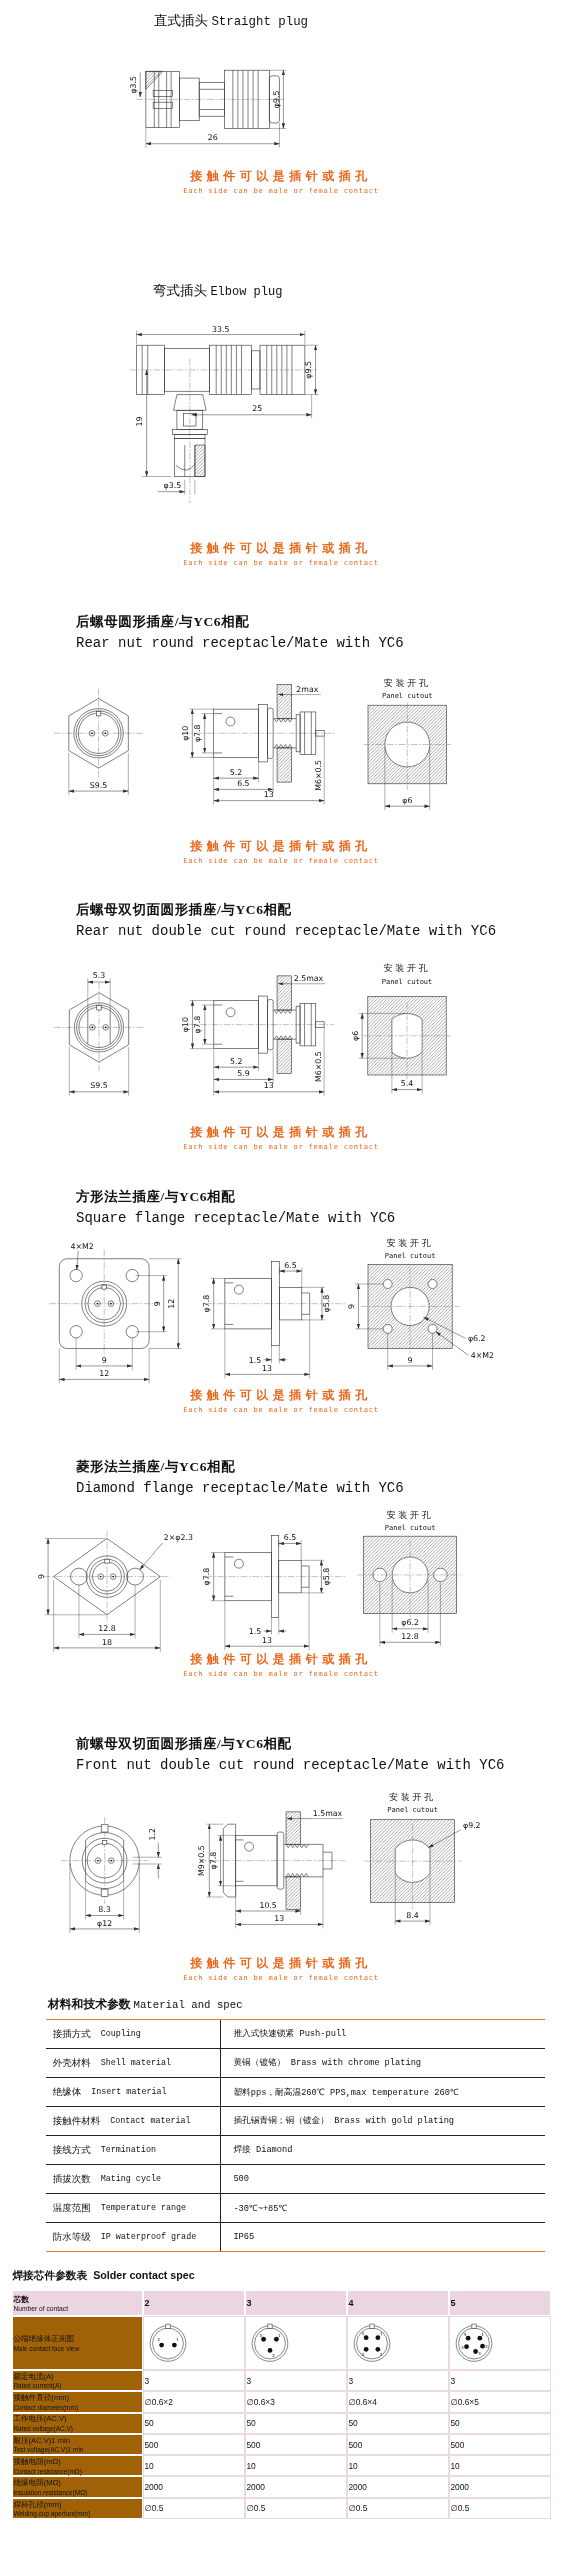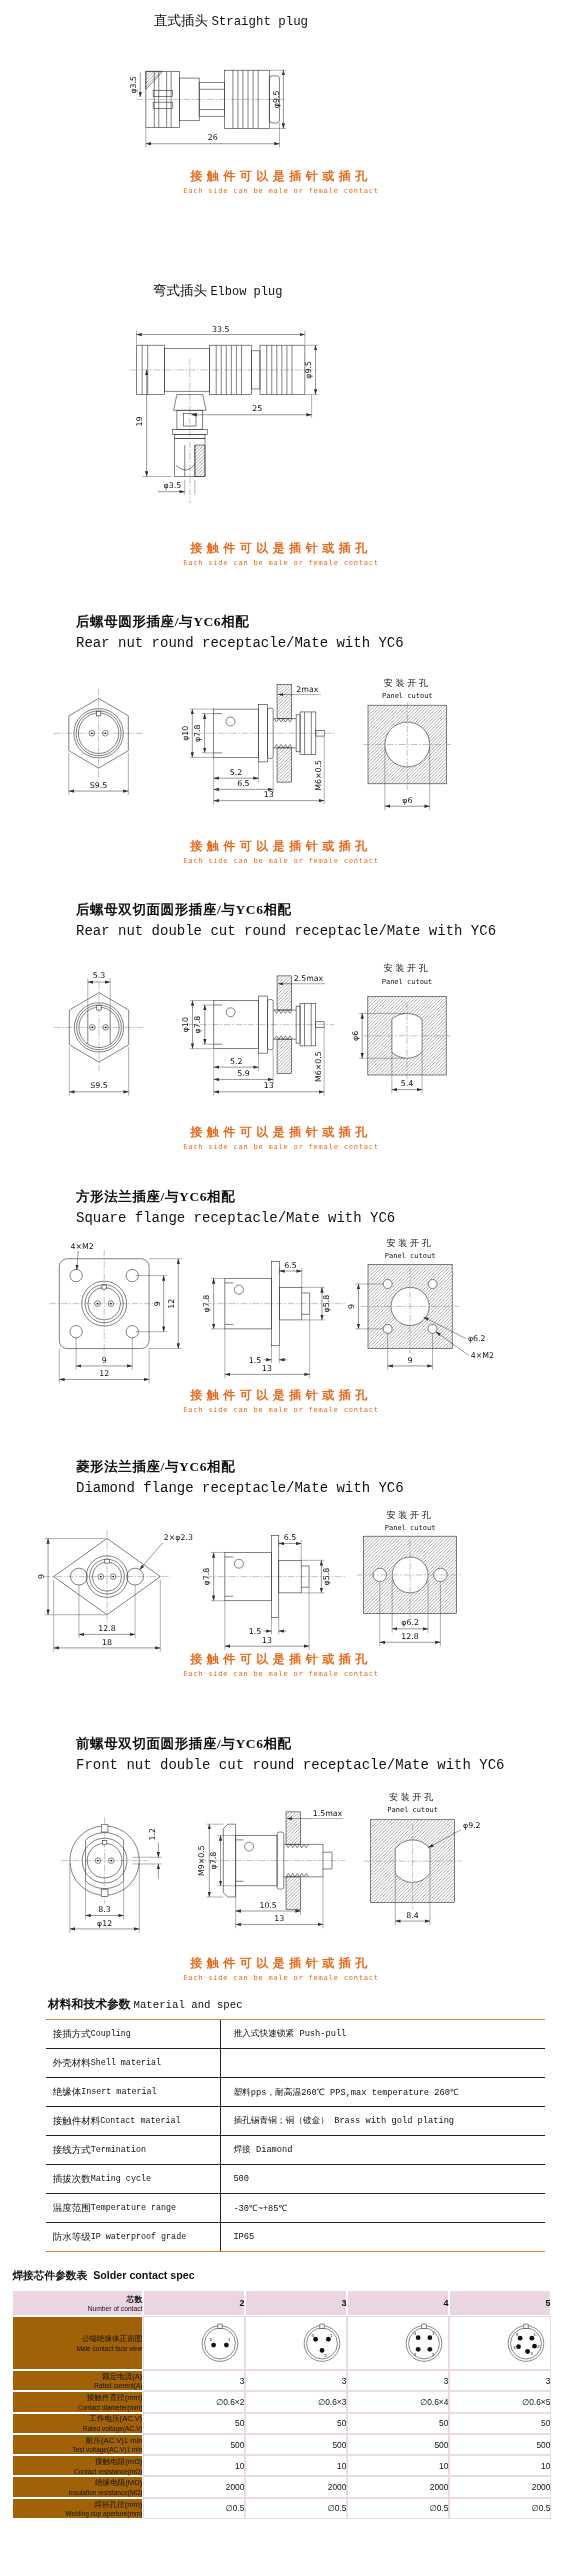--- a/index.html
+++ b/index.html
@@ -19,28 +19,28 @@
   svg .ext{stroke:#333;stroke-width:.7;fill:none}
   svg .ht{fill:url(#hatch);stroke:#333;stroke-width:1.1}
   svg text{font-family:"DejaVu Sans",sans-serif;font-size:14px;fill:#111}
   svg text.cnl{font-size:16px;letter-spacing:5px}
   svg text.enl{font-family:"DejaVu Sans Mono",monospace;font-size:12.5px;letter-spacing:0}
   svg text.pin{font-size:7.5px}
   
   .mat{left:46px;top:2019px;width:499px;border-top:1.7px solid #f07a1e;border-bottom:1.7px solid #f07a1e}
   .mat .mrow{display:flex;height:28px;border-bottom:0.6px solid #222;align-items:stretch}
   .mat .mrow:last-child{border-bottom:none}
-  .mat .mlabel{width:175px;border-right:0.6px solid #222;display:flex;align-items:center;gap:0;padding-left:6.7px;box-sizing:border-box}
+  .mat .mlabel{width:175px;border-right:0.6px solid #222;display:flex;align-items:center;gap:10px;padding-left:6.7px;box-sizing:border-box}
   .mat .mlabel .cn{font-family:"Liberation Serif",serif;font-size:9.5px;white-space:nowrap}
   .mat .mlabel .en{font-family:"Liberation Mono",monospace;font-size:8.4px;white-space:nowrap}
   .mat .mvalue{flex:1;display:flex;align-items:center;padding-left:12.4px;font-family:"Liberation Mono",monospace;font-size:8.7px;white-space:nowrap}
   
   .solt{left:12.4px;top:2290px;width:540px}
   .sgrid{display:grid;grid-template-columns:131px 102px 102px 102px 102px}
-  .scell{box-sizing:border-box;display:flex;flex-direction:column;align-items:flex-end;justify-content:center;text-align:center}
+  .scell{box-sizing:border-box;display:flex;flex-direction:column;align-items:flex-start;justify-content:center;text-align:center}
   .shead{background:#ecd5e2;border:0.6px solid #fff;height:26px}
   .shead .cn{font-size:7.9px;font-weight:bold}
   .shead .en{font-size:6.7px;margin-top:0.6px}
   .shead .num{font-size:9px;font-weight:bold}
   .slabel{background:#a16207;border:0.6px solid #fff}
   .slabel .cn{font-size:7.6px}
   .slabel .en{font-size:6.5px;margin-top:0.6px}
   .sdata{background:#fff;border:0.6px solid #ead8e4;font-size:8.4px}
   .rface{height:54px}
   .rsmall{height:21.3px}
@@ -639,20 +639,21 @@
         <span class="cn">接插方式</span>
         <span class="en">Coupling</span>
       </div>
     <div class="mvalue">推入式快速锁紧  Push-pull</div>
   </div>
   <div class="mrow">
     <div class="mlabel">
         <span class="cn">外壳材料</span>
         <span class="en">Shell material</span>
       </div>
+    <div class="mvalue">黄铜（镀铬）  Brass with chrome plating</div>
   </div>
   <div class="mrow">
     <div class="mlabel">
         <span class="cn">绝缘体</span>
         <span class="en">Insert material</span>
       </div>
     <div class="mvalue">塑料pps，耐高温260℃  PPS,max temperature 260℃</div>
   </div>
   <div class="mrow">
     <div class="mlabel">

